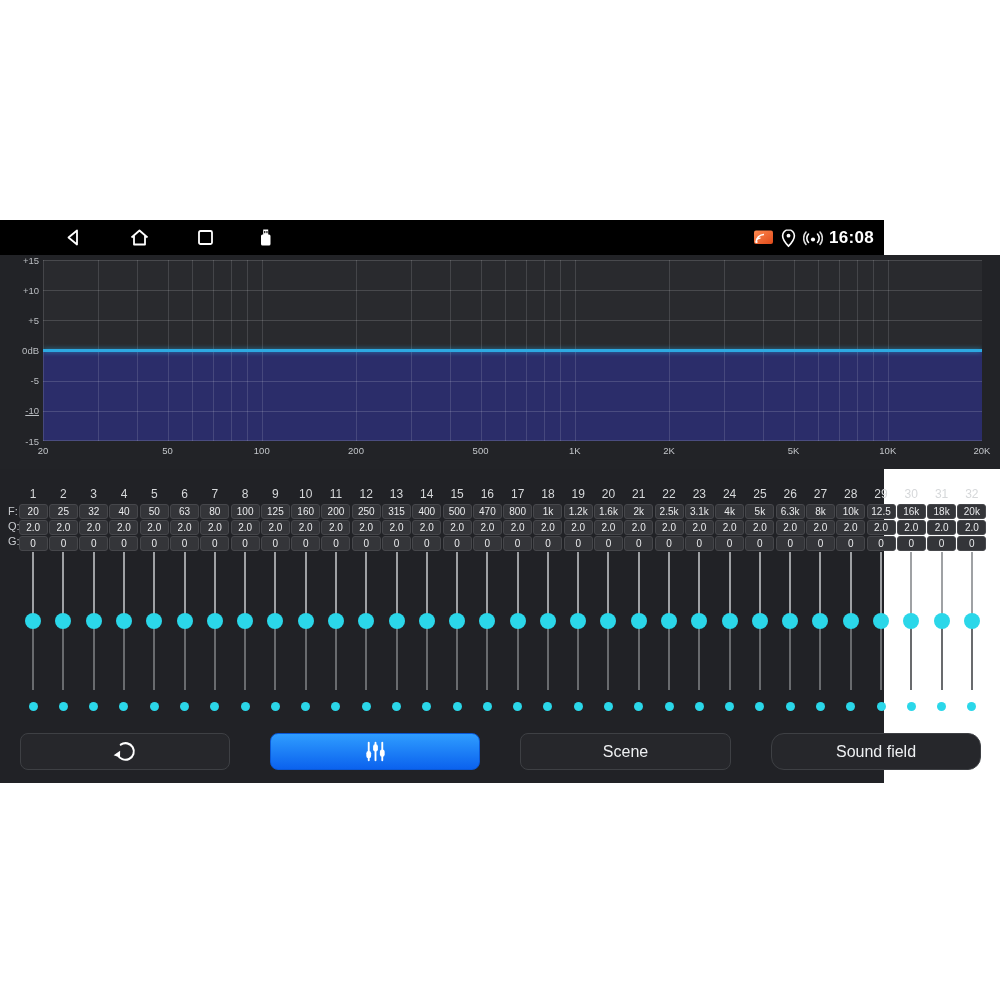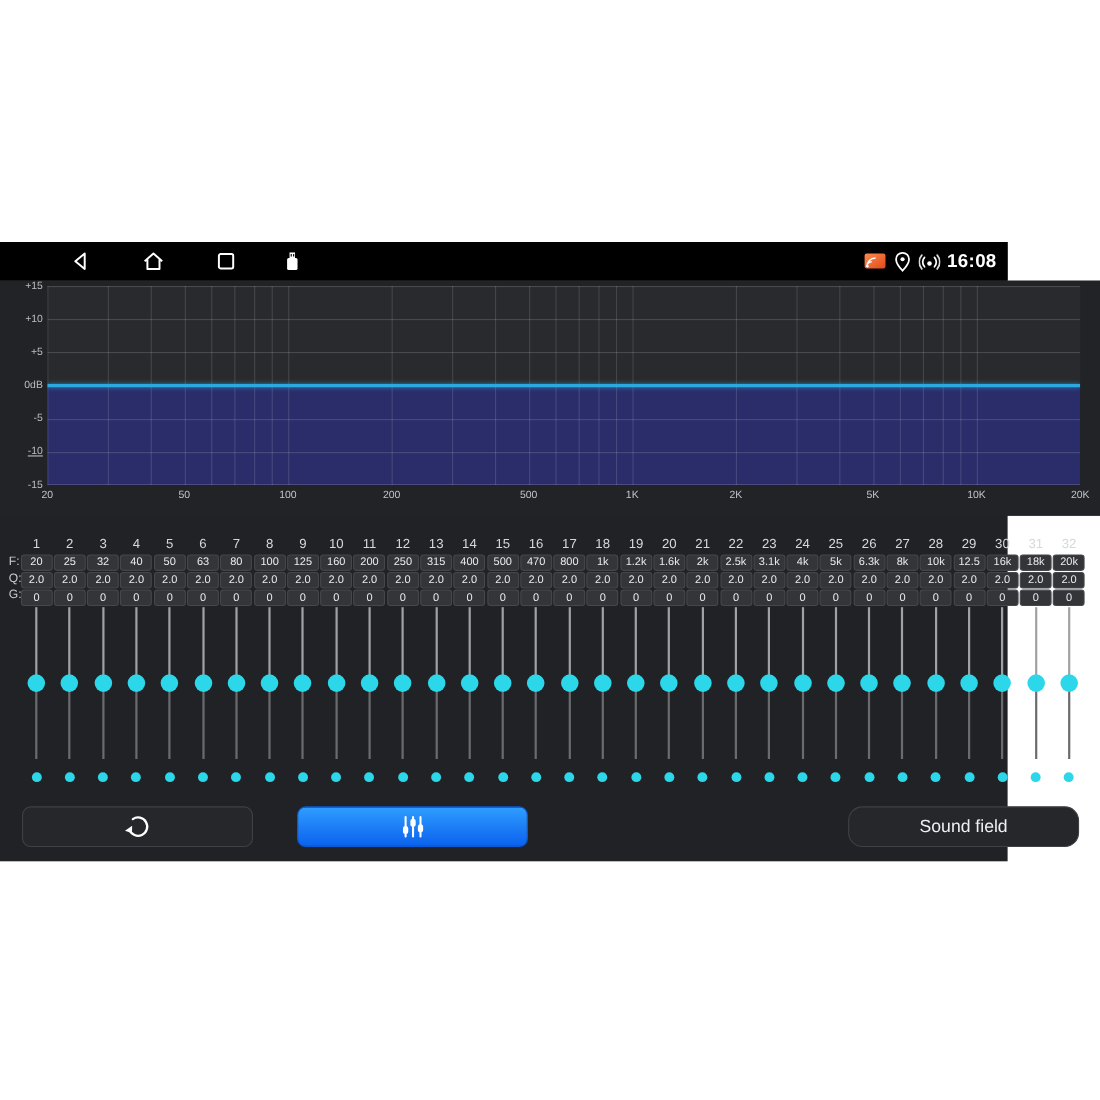--- a/index.html
+++ b/index.html
@@ -1,18 +1,18 @@
 <!DOCTYPE html>
 <html><head>
 <meta charset="utf-8">
 <style>
   html,body{margin:0;padding:0;background:#fff;}
   .canvas{position:relative;width:1000px;height:1000px;background:#ffffff;overflow:hidden;
           font-family:"Liberation Sans",sans-serif;}
-  .screen{position:absolute;left:0;top:220px;width:884px;height:563px;background:#212226;padding-left:32px;}
+  .screen{position:absolute;left:0;top:220px;width:884px;height:563px;background:#212226;}
 
   
   .statusbar{position:absolute;top:0;left:0;width:100%;height:35px;background:#000;}
   .nav-ico{position:absolute;top:6px;width:23px;height:23px;cursor:pointer;}
   .right-cluster{position:absolute;right:10px;top:0;height:35px;display:flex;align-items:center;gap:6px;}
   .time{color:#fff;font-size:17px;font-weight:bold;letter-spacing:.3px;}
 
   
   .graph-area{position:absolute;top:35px;left:0;width:1000px;height:214px;background:#222327;}
   .plot{position:absolute;left:43px;top:5px;width:939px;height:181px;background:#292a2e;overflow:hidden;}
@@ -608,18 +608,21 @@
         <g stroke="#fff" stroke-width="1.8" stroke-linecap="round">
           <line x1="5.5" y1="3.5" x2="5.5" y2="20.5"></line>
           <line x1="12" y1="3.5" x2="12" y2="20.5"></line>
           <line x1="18.5" y1="3.5" x2="18.5" y2="20.5"></line>
         </g>
         <rect x="3.2" y="11.5" width="4.6" height="7" rx="2.2" fill="#fff"></rect>
         <rect x="9.7" y="5" width="4.6" height="7" rx="2.2" fill="#fff"></rect>
         <rect x="16.2" y="10" width="4.6" height="7" rx="2.2" fill="#fff"></rect>
       </svg>
     </div>
+    <div class="btn" id="btn-scene">
+      <span>Scene</span>
+    </div>
     <div class="btn" id="btn-sound">
       <span>Sound field</span>
     </div>
 
   </div>
 </div>
 
 </body></html>

